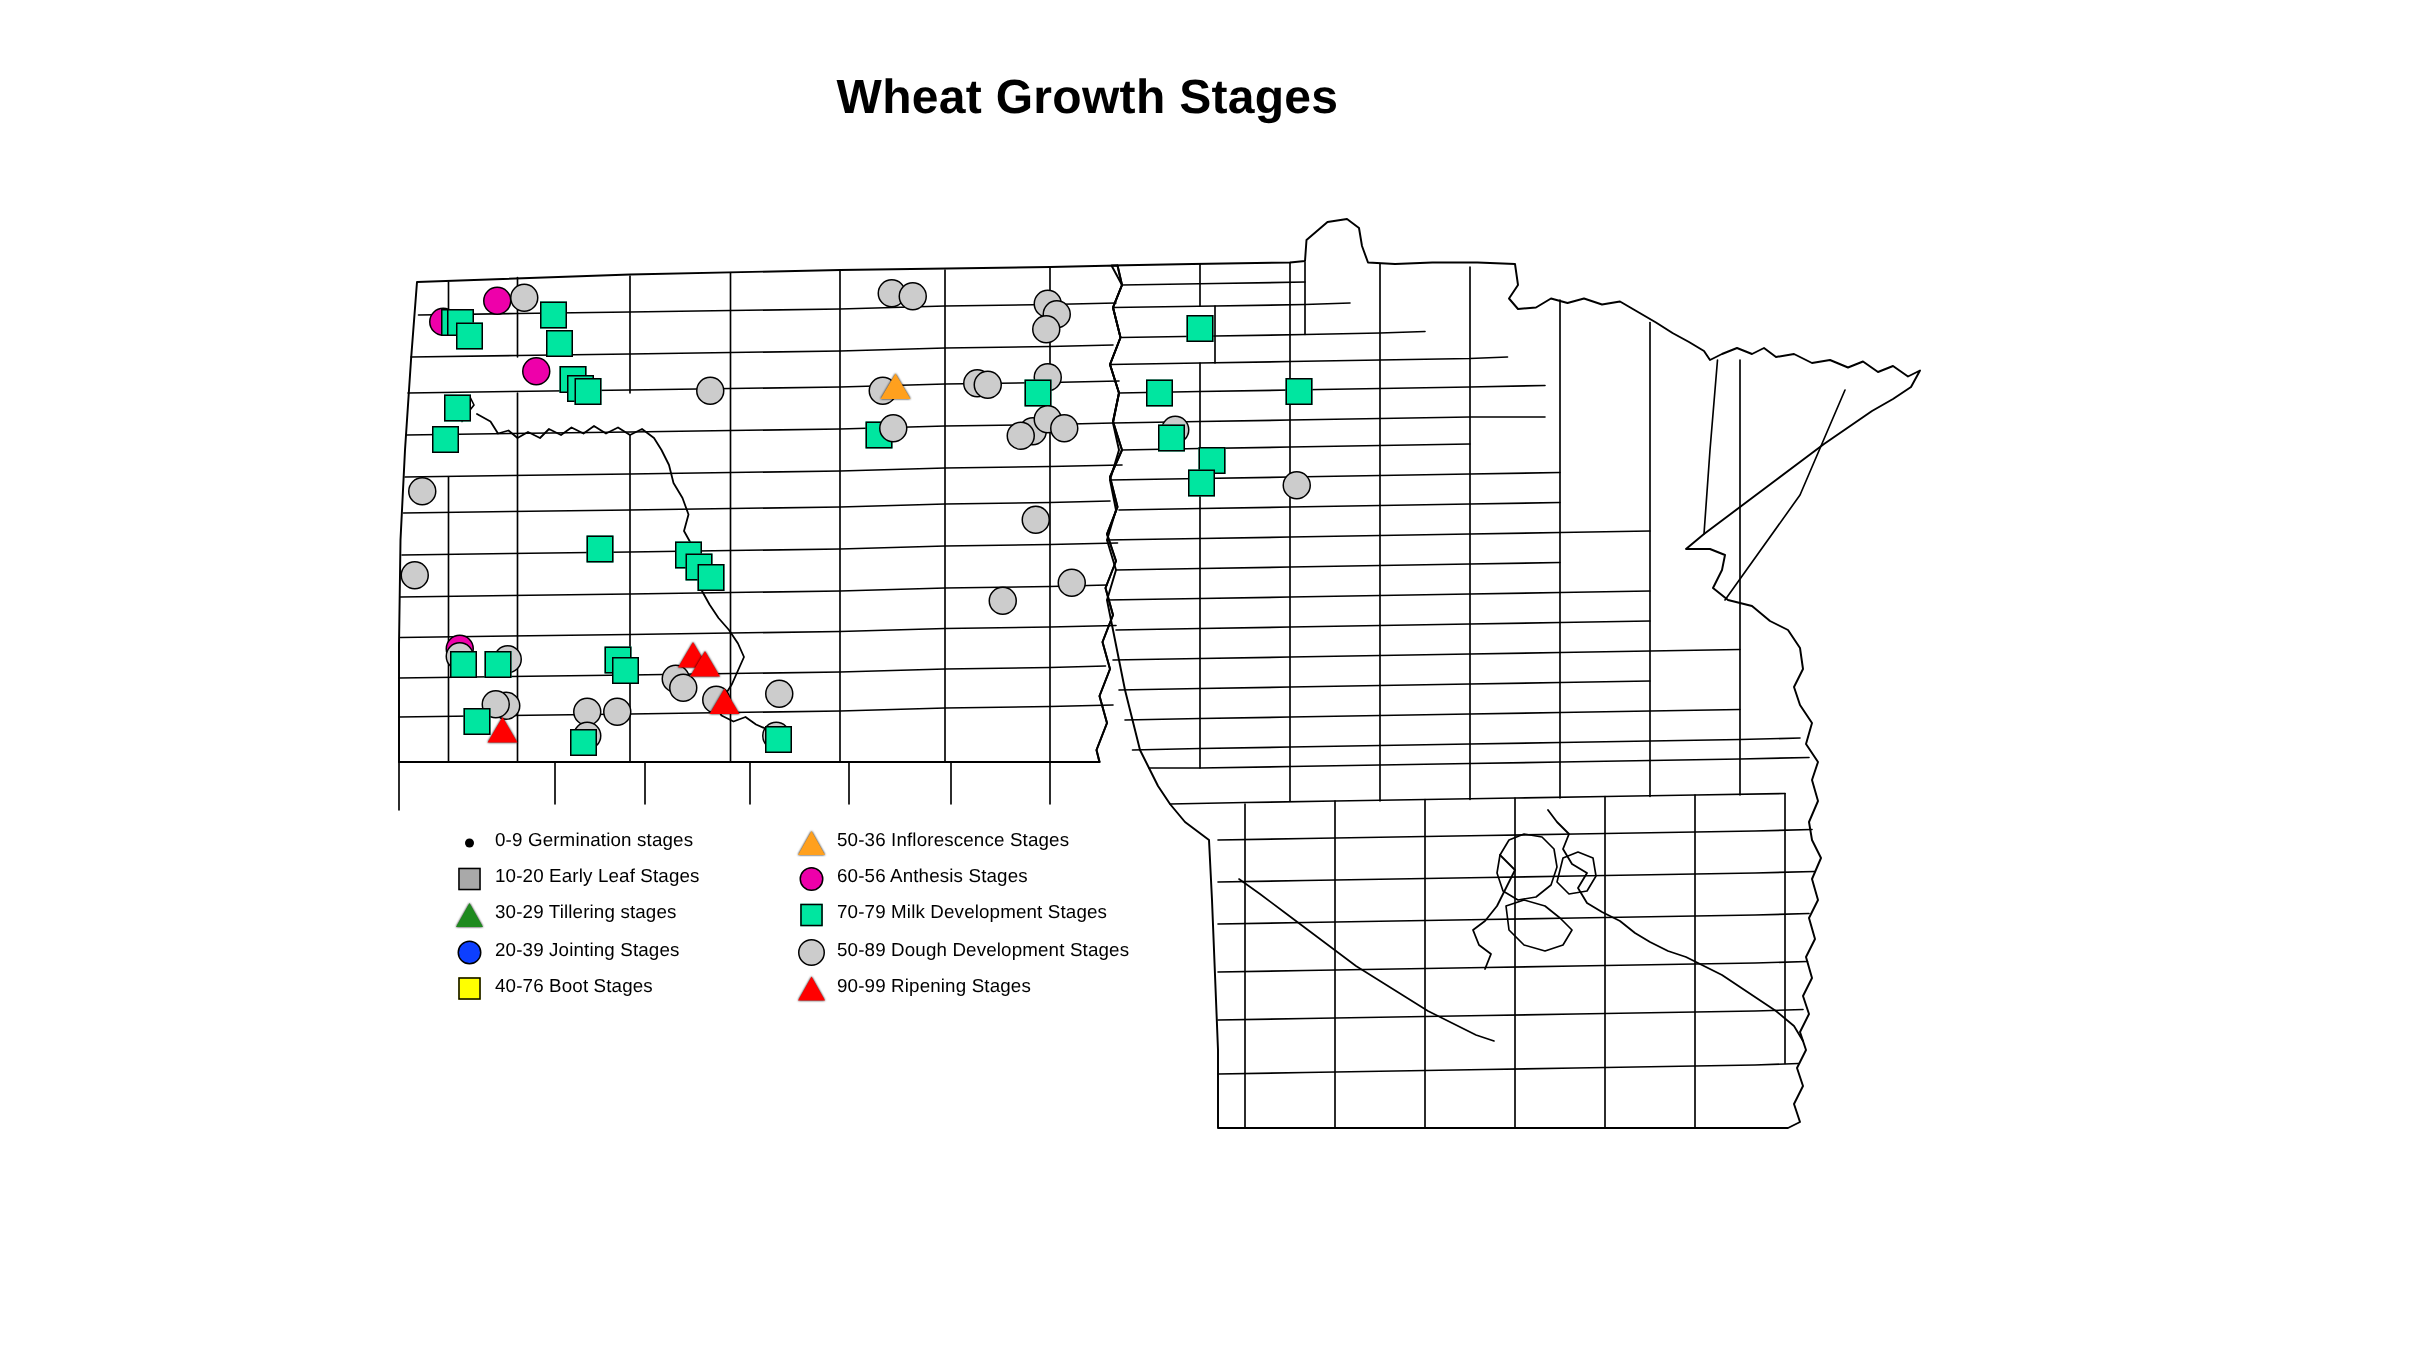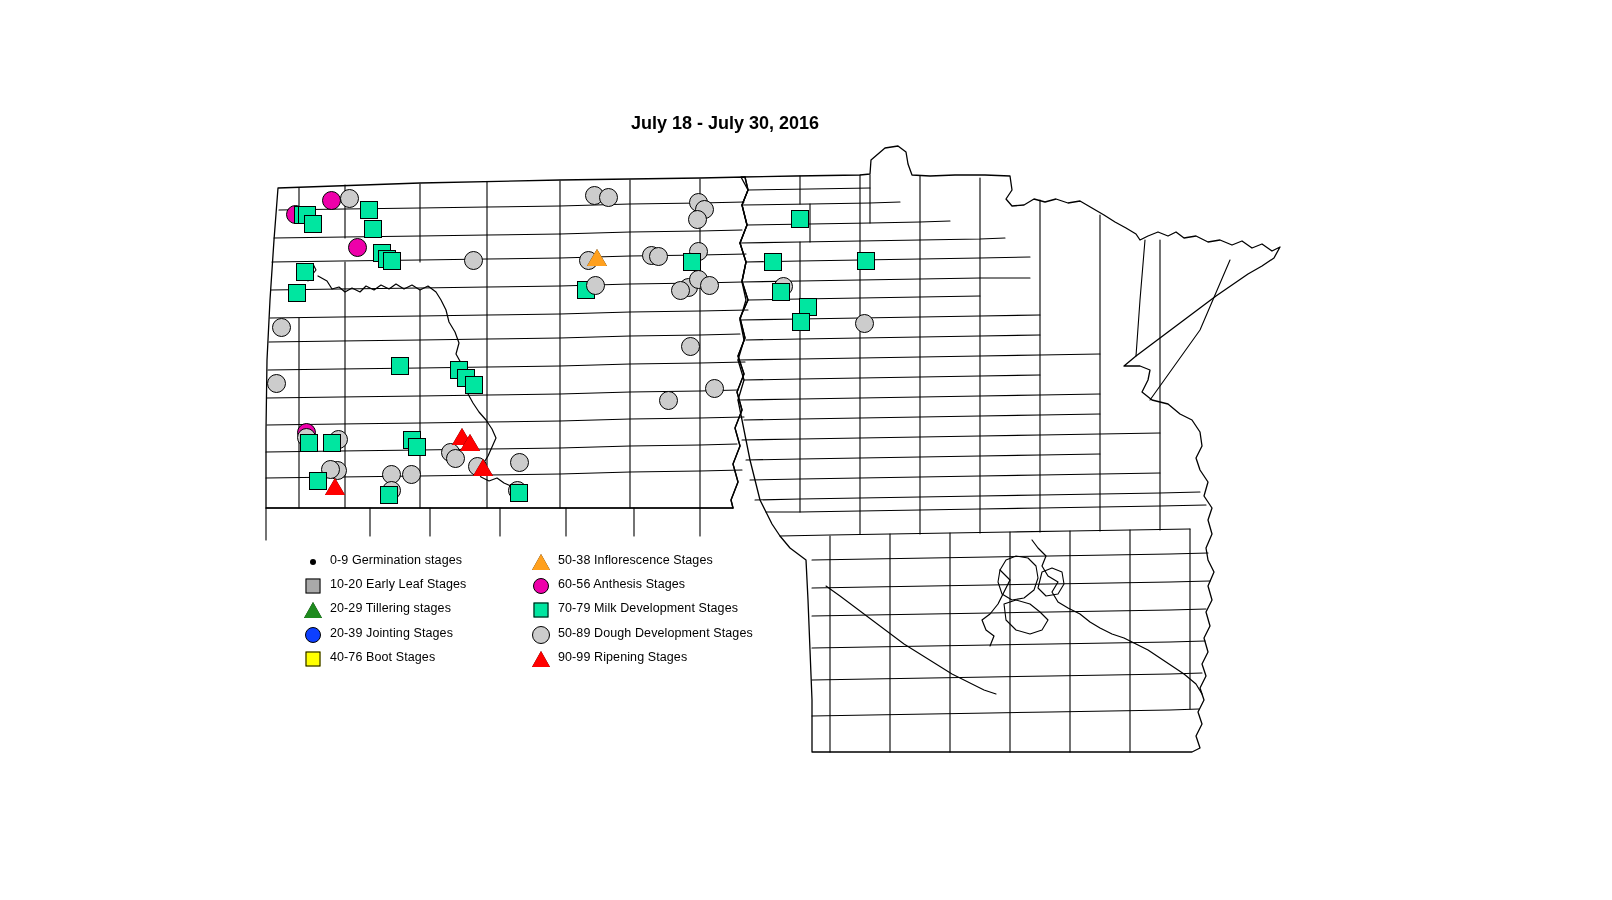--- a/index.html
+++ b/index.html
@@ -34,21 +34,21 @@
   .sym-c.ci{width:16px;height:16px;border:1px solid #000;border-radius:50%;box-sizing:border-box;}
   .sym-c.bigci{width:18px;height:18px;border:1px solid #000;border-radius:50%;box-sizing:border-box;}
   .sym-c.tr{width:0;height:0;border-left:9px solid transparent;border-right:9px solid transparent;}
   .sym-c.dot{width:6px;height:6px;border-radius:50%;background:#000;}
 </style>
 </head>
 <body>
 
 <div id="stage">
 
-  <div id="subtitle">July 18 - July 30, 2016</div>
+  <div id="title">Wheat Growth Stages</div>
 
   <div id="mapwrap">
     <svg id="mapsvg" width="1612" height="900" viewBox="0 0 1612 900">
       <g fill="none" stroke="#000" stroke-width="1.1" stroke-linejoin="round" stroke-linecap="round">
 
         <path stroke-width="1.3" d="
           M 278,188 L 420,183 L 560,180 L 700,178 L 745,177
           L 748,190 L 742,205 L 747,225 L 740,243 L 746,262 L 742,281
           L 748,300 L 740,318 L 745,338 L 738,356 L 744,374 L 737,392
           L 742,410 L 735,428 L 740,446 L 733,464 L 738,482 L 731,500
@@ -291,41 +291,41 @@
         <div class="lgrow">
           <div class="lgsym">
             <div class="sym-c sq" style="background: rgb(169, 169, 169);"></div>
           </div>
           <div class="lgtxt">10-20 Early Leaf Stages</div>
         </div>
         <div class="lgrow">
           <div class="lgsym">
             <div class="sym-c tr" style="border-bottom: 16px solid rgb(30, 138, 30); filter: drop-shadow(rgb(0, 0, 0) 0px 0px 0.6px);"></div>
           </div>
-          <div class="lgtxt">20-29 Tillering stages</div>
+          <div class="lgtxt">30-29 Tillering stages</div>
         </div>
         <div class="lgrow">
           <div class="lgsym">
             <div class="sym-c ci" style="background: rgb(13, 63, 255);"></div>
           </div>
           <div class="lgtxt">20-39 Jointing Stages</div>
         </div>
         <div class="lgrow">
           <div class="lgsym">
             <div class="sym-c sq" style="background: rgb(255, 255, 0);"></div>
           </div>
           <div class="lgtxt">40-76 Boot Stages</div>
         </div>
       </div>
       <div class="lgcol" style="left: 228px;">
         <div class="lgrow">
           <div class="lgsym">
             <div class="sym-c tr" style="border-bottom: 16px solid rgb(255, 160, 30); filter: drop-shadow(rgb(0, 0, 0) 0px 0px 0.6px);"></div>
           </div>
-          <div class="lgtxt">50-38 Inflorescence Stages</div>
+          <div class="lgtxt">50-36 Inflorescence Stages</div>
         </div>
         <div class="lgrow">
           <div class="lgsym">
             <div class="sym-c ci" style="background: rgb(238, 0, 170);"></div>
           </div>
           <div class="lgtxt">60-56 Anthesis Stages</div>
         </div>
         <div class="lgrow">
           <div class="lgsym">
             <div class="sym-c sq" style="background: rgb(0, 230, 160);"></div>

